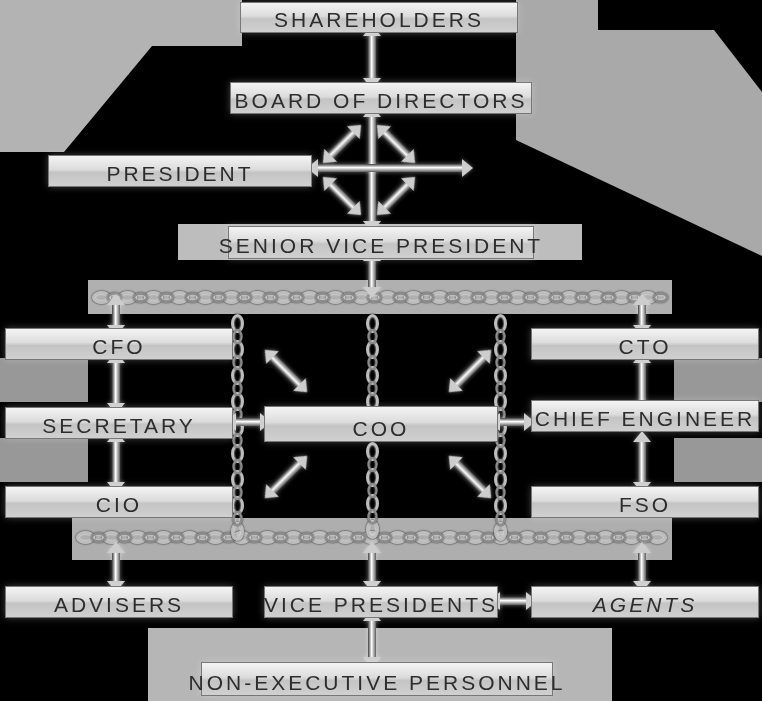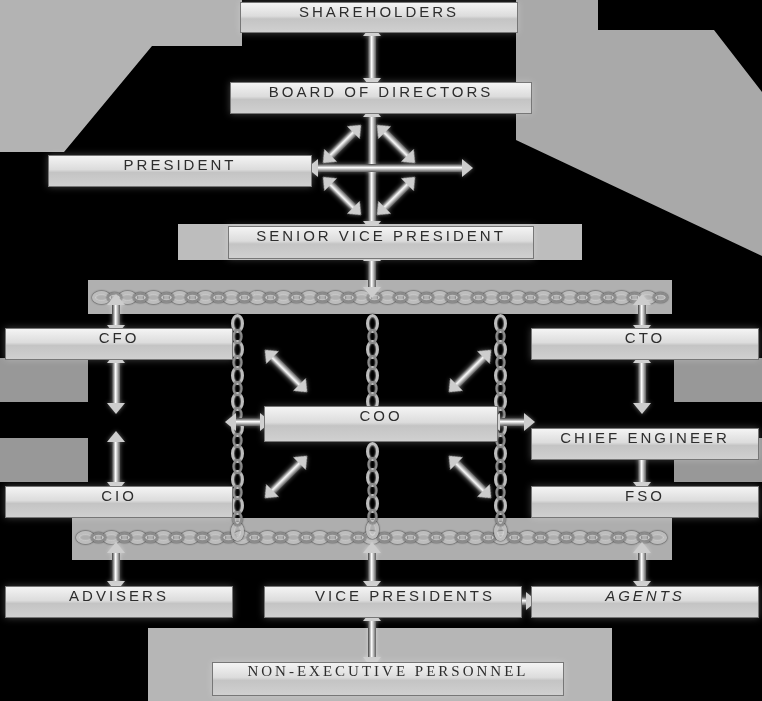--- a/index.html
+++ b/index.html
@@ -3,23 +3,23 @@
 <meta charset="utf-8">
 <title>Diagram</title>
 <style>
   html,body{margin:0;padding:0;background:#000;}
   .stage{
     position:relative;width:762px;height:701px;background:#000;overflow:hidden;
     font-family:"Liberation Sans",sans-serif;
   }
   .bg{position:absolute;inset:0;z-index:0;}
   .node{
-    position:absolute;z-index:3;display:flex;align-items:flex-start;justify-content:center;
+    position:absolute;z-index:3;display:flex;align-items:flex-end;justify-content:center;
     background:linear-gradient(180deg,#f4f4f4 0%,#dcdcdc 45%,#c4c4c4 55%,#d0d0d0 100%);
-    border:1px solid #777;color:#2d2d2d;font-size:15px;letter-spacing:3px;
+    border:1px solid #777;color:#2d2d2d;font-size:21px;letter-spacing:3px;
     text-transform:uppercase;white-space:nowrap;
     box-shadow:0 0 7px rgba(255,255,255,.25);
   }
   
   .varrow{
     position:absolute;z-index:2;width:8px;
     background:linear-gradient(90deg,#3e3e3e,#ffffff 45%,#5a5a5a);
     filter:drop-shadow(0 0 2px rgba(255,255,255,.4));
   }
   .varrow::before{content:"";position:absolute;top:-11px;left:50%;transform:translateX(-50%);
@@ -250,38 +250,41 @@
   </div>
   <div class="node" style="left:228px;top:226px;width:304px;height:31px;">
     <span>SENIOR VICE PRESIDENT</span>
   </div>
   <div class="node" style="left:5px;top:328px;width:226px;height:30px;">
     <span>CFO</span>
   </div>
   <div class="node" style="left:531px;top:328px;width:226px;height:30px;">
     <span>CTO</span>
   </div>
+  <div class="node" style="left:5px;top:407px;width:226px;height:30px;">
+    <span>SECRETARY</span>
+  </div>
   <div class="node" style="left:264px;top:406px;width:232px;height:34px;">
     <span>COO</span>
   </div>
-  <div class="node" style="left:531px;top:428px;width:226px;height:30px;">
+  <div class="node" style="left:531px;top:400px;width:226px;height:30px;">
     <span>CHIEF ENGINEER</span>
   </div>
   <div class="node" style="left:5px;top:486px;width:226px;height:30px;">
     <span>CIO</span>
   </div>
   <div class="node" style="left:531px;top:486px;width:226px;height:30px;">
     <span>FSO</span>
   </div>
   <div class="node" style="left:5px;top:586px;width:226px;height:30px;">
     <span>ADVISERS</span>
   </div>
-  <div class="node" style="left:264px;top:586px;width:232px;height:30px;padding-left:24px;">
+  <div class="node" style="left:264px;top:586px;width:232px;height:30px;">
     <span>VICE PRESIDENTS</span>
   </div>
   <div class="node" style="left:531px;top:586px;width:226px;height:30px;font-style:italic;">
     <span>AGENTS</span>
   </div>
-  <div class="node" style="left:212px;top:662px;width:350px;height:32px;font-family:Liberation Serif, serif;">
+  <div class="node" style="left:201px;top:662px;width:350px;height:32px;">
     <span>NON-EXECUTIVE PERSONNEL</span>
   </div>
 
 </div>
 
 </body></html>

